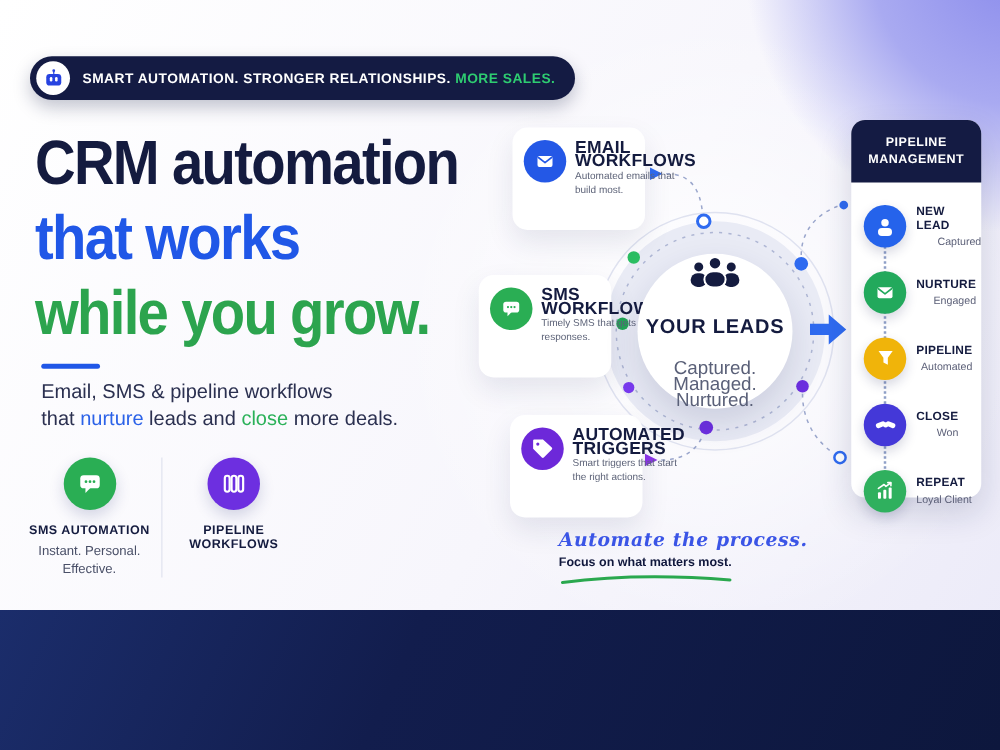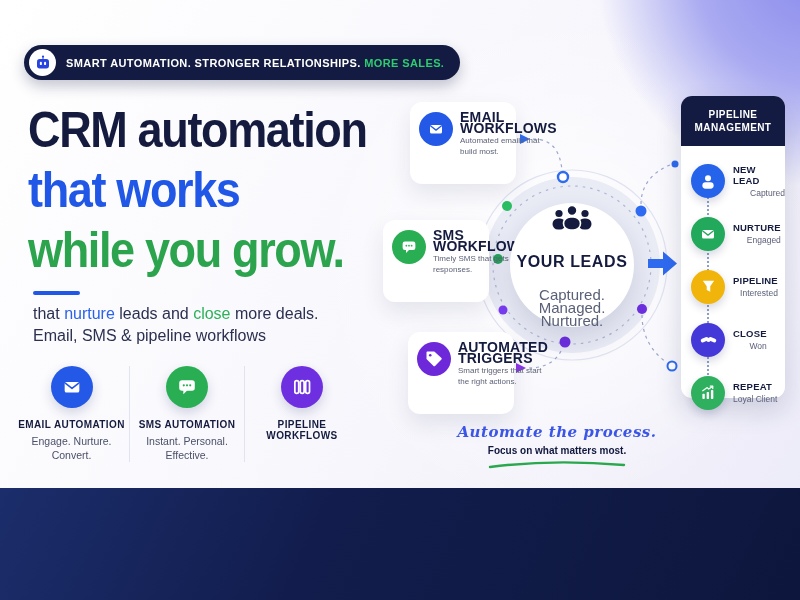--- a/index.html
+++ b/index.html
@@ -58,21 +58,21 @@
   .panel-head div { color:#fff; font-size:10px; font-weight:bold; letter-spacing:.4px; line-height:13px; }
   .panel-body { position:relative; padding-top:8px; }
   .p-connector { position:absolute; left:26px; top:18px; height:215px; border-left:2px dotted #8fa0c8; }
   .p-step { position:relative; display:flex; align-items:center; height:53px; padding-left:10px; }
   .p-circle { width:34px; height:34px; border-radius:50%; flex:0 0 34px;
     display:flex; align-items:center; justify-content:center; box-shadow:0 4px 9px rgba(25,35,90,.18); }
   .p-text { margin-left:8px; }
   .p-label { font-size:9.5px; font-weight:bold; color:#141b3f; letter-spacing:.2px; }
   .p-sub { font-size:8.5px; color:#5c6078; margin-top:2px;text-align:right; }
   
-  .tagline { position:absolute; left:447px; top:423px; width:220px; text-align:center; }
+  .tagline { position:absolute; left:447px; top:423px; width:220px; text-align:left; }
   .tag-script { font-family:"DejaVu Serif", serif; font-style:italic; font-weight:bold;
     font-size:15px; color:#3b55e6; letter-spacing:.5px; }
   .tag-bold { font-size:10px; font-weight:bold; color:#10173c; margin-top:4px; }
   
   .footer { position:absolute; left:0; top:488px; width:800px; height:112px;
     background:
       radial-gradient(circle 220px at 40px 620px, rgba(37,99,235,.45) 0%, rgba(37,99,235,0) 70%),
       linear-gradient(115deg, #1b2d6b 0%, #121d4d 40%, #0d173d 100%); }
   .overlay { position:absolute; left:0; top:0; pointer-events:none; }
 </style>
@@ -122,35 +122,25 @@
     <div class="badge-text"><span>SMART AUTOMATION. STRONGER RELATIONSHIPS.</span> <span class="accent">MORE SALES.</span></div>
   </div>
 
   <div class="hero">
     <h1 class="hl1">CRM automation</h1>
     <h1 class="hl2">that works</h1>
     <h1 class="hl3">while you grow.</h1>
   </div>
   <div class="hero-rule"></div>
   <div class="hero-sub">
+    <div>Email, SMS &amp; pipeline workflows</div>
     <div><span>that </span><span class="kw-blue">nurture</span><span> leads and </span><span class="kw-green">close</span><span> more deals.</span></div>
-    <div>Email, SMS &amp; pipeline workflows</div>
   </div>
 
   <div class="features">
-    <div class="feature">
-      <div class="f-circle" style="background:#2458e6">
-        <svg width="22" height="22" viewBox="0 0 24 24">
-            <rect x="4" y="6.5" width="16" height="11.5" rx="2" fill="#fff"></rect>
-            <path d="M5 8 L12 13.5 L19 8" stroke="#2458e6" stroke-width="1.7" fill="none" stroke-linecap="round" stroke-linejoin="round"></path>
-          </svg>
-      </div>
-      <div class="f-title">EMAIL AUTOMATION</div>
-      <div class="f-desc">Engage. Nurture. Convert.</div>
-    </div>
     <div class="feature">
       <div class="f-circle" style="background:#2aae54">
         <svg width="22" height="22" viewBox="0 0 24 24">
             <rect x="3.5" y="4.5" width="17" height="11.5" rx="3" fill="#fff"></rect>
             <path d="M8 15 L8 20 L13 15 Z" fill="#fff"></path>
             <circle cx="8.5" cy="10.2" r="1.2" fill="#2aae54"></circle>
             <circle cx="12" cy="10.2" r="1.2" fill="#2aae54"></circle>
             <circle cx="15.5" cy="10.2" r="1.2" fill="#2aae54"></circle>
           </svg>
       </div>
@@ -256,21 +246,21 @@
           </div>
       </div>
       <div class="p-step">
         <div class="p-circle" style="background:#f0b40a">
           <svg width="17" height="17" viewBox="0 0 24 24">
               <path d="M4 4 H20 L14.5 11.5 V19.5 L9.5 16.8 V11.5 Z" fill="#fff"></path>
             </svg>
         </div>
         <div class="p-text">
             <div class="p-label">PIPELINE</div>
-        <div class="p-sub">Interested</div>
+        <div class="p-sub">Automated</div>
           </div>
       </div>
       <div class="p-step">
         <div class="p-circle" style="background:#4438d8">
           <svg width="19" height="19" viewBox="0 0 24 24">
               <g fill="#fff">
                 <rect x="2" y="9.8" width="10" height="5" rx="2.5" transform="rotate(-22 7 12.3)"></rect>
                 <rect x="12" y="9.8" width="10" height="5" rx="2.5" transform="rotate(22 17 12.3)"></rect>
                 <circle cx="12" cy="12.5" r="2.7"></circle>
               </g>

